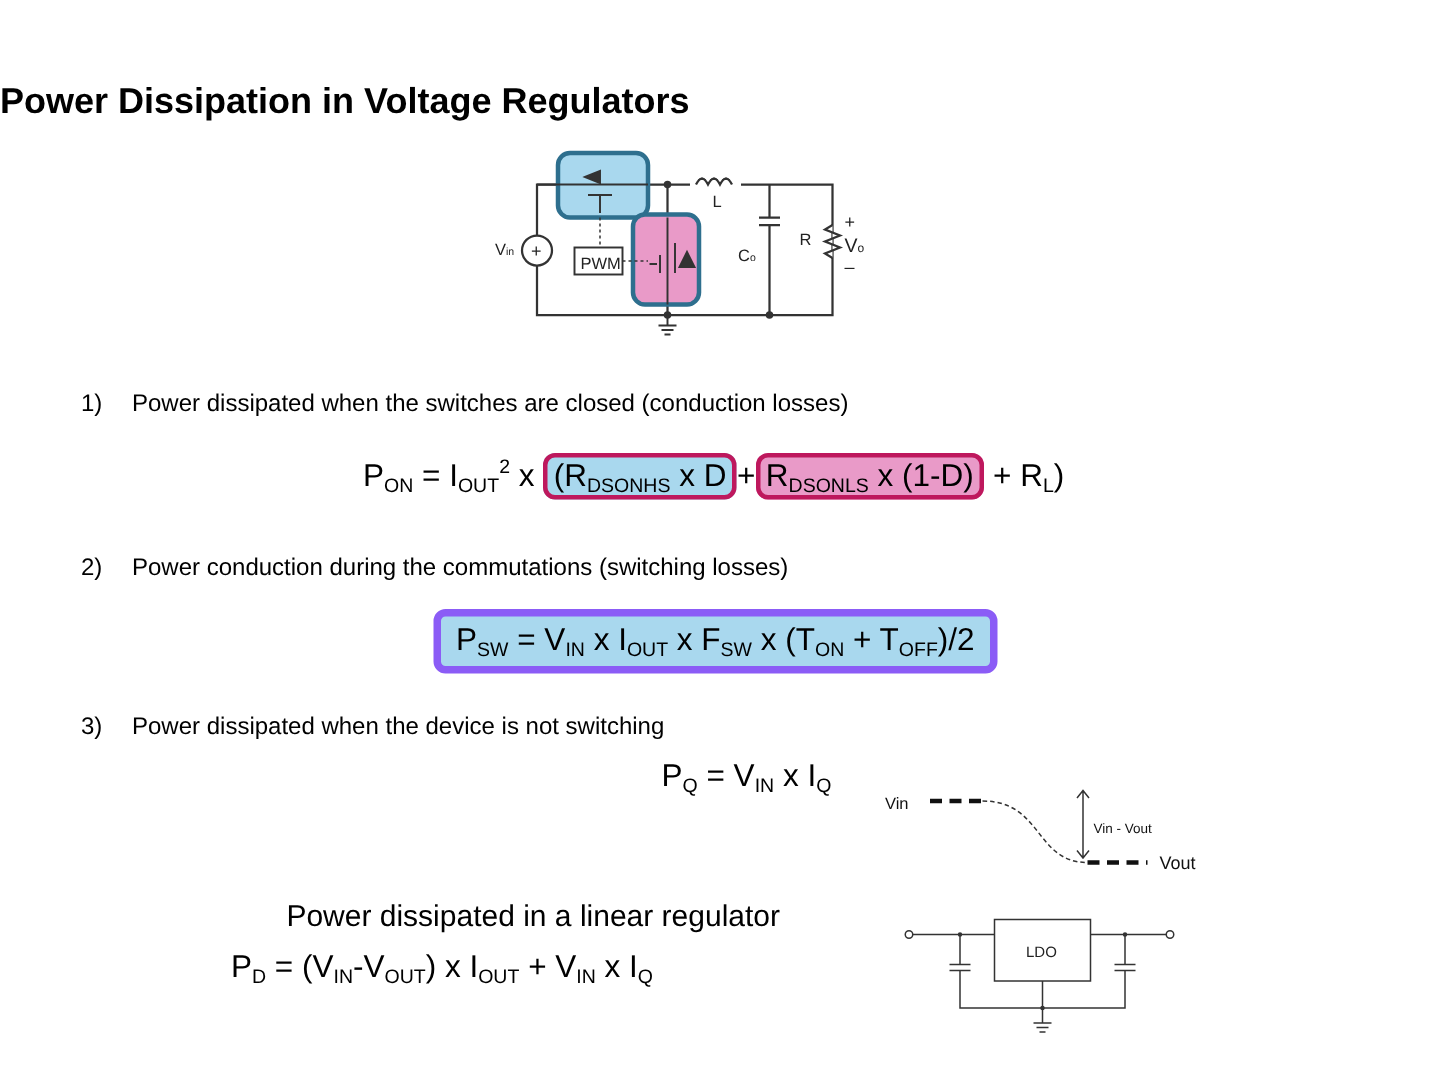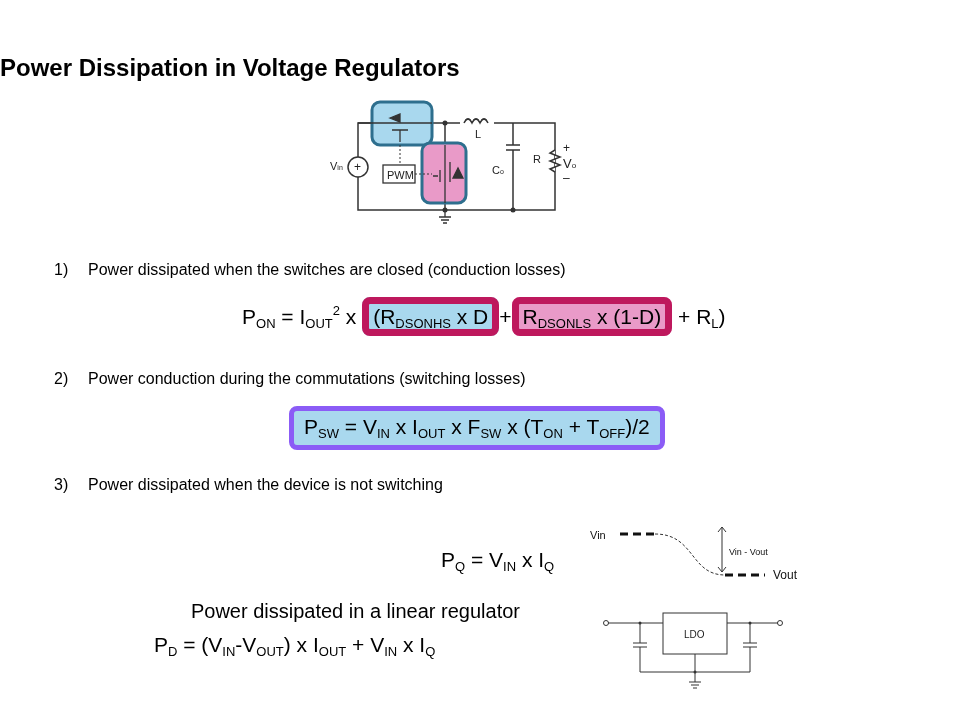--- a/index.html
+++ b/index.html
@@ -4,21 +4,21 @@
 <style>
   html,body{margin:0;padding:0;background:#fff;}
   body{width:960px;height:720px;position:relative;overflow:hidden;font-family:"Liberation Sans",sans-serif;color:#000;}
   .abs{position:absolute;}
   .title{left:0;width:960px;top:54px;text-align:left;font-weight:bold;font-size:24px;}
   .item{left:54px;font-size:16px;white-space:nowrap;}
   .item .num{display:inline-block;width:34px;}
   .eq{font-size:21px;white-space:nowrap;}
   sub{font-size:13px;vertical-align:-4px;}
   sup{font-size:13px;vertical-align:9px;}
-  .hl{border:7px solid #be185d;border-radius:8px;padding:1px 4px;}
+  .hl{border:3px solid #be185d;border-radius:8px;padding:1px 4px;}
   .blue{background:#a9d8ee;}
   .pink{background:#e99ac8;}
   .boxed{border:5px solid #8b5cf6;border-radius:8px;background:#a9d8ee;padding:4px 10px;}
   .center{text-align:right;}
 </style>
 </head>
 <body>
 
 <div class="abs title">Power Dissipation in Voltage Regulators</div>
 
@@ -75,21 +75,21 @@
 <div class="abs item" style="top:370px">
   <span class="num">2)</span><span>Power conduction during the commutations (switching losses)</span>
 </div>
 <div class="abs eq boxed" style="left:289px;top:406px">
   <span>P</span><sub>SW</sub><span> = V</span><sub>IN</sub><span> x I</span><sub>OUT</sub><span> x F</span><sub>SW</sub><span> x (T</span><sub>ON</sub><span> + T</span><sub>OFF</sub><span>)/2</span>
 </div>
 
 <div class="abs item" style="top:476px">
   <span class="num">3)</span><span>Power dissipated when the device is not switching</span>
 </div>
-<div class="abs eq" style="left:441px;top:548px">
+<div class="abs eq" style="left:441px;top:506px">
   <span>P</span><sub>Q</sub><span> = V</span><sub>IN</sub><span> x I</span><sub>Q</sub>
 </div>
 
 <svg class="abs" style="left:585px;top:515px" width="225" height="75" viewBox="0 0 225 75">
   <path d="M35 19 H70" stroke="#111" stroke-width="3" stroke-dasharray="8,5"></path>
   <path d="M70 19 C 110 19, 105 60, 140 60" stroke="#333" stroke-width="1" stroke-dasharray="3,2" fill="none"></path>
   <path d="M140 60 H180" stroke="#111" stroke-width="3" stroke-dasharray="8,5"></path>
   <path d="M137 12 V57 M133 17 L137 12 L141 17 M133 52 L137 57 L141 52" stroke="#333" stroke-width="1" fill="none"></path>
   <g font-family="Liberation Sans, sans-serif" fill="#111">
     <text x="5" y="24" font-size="11">Vin</text>

